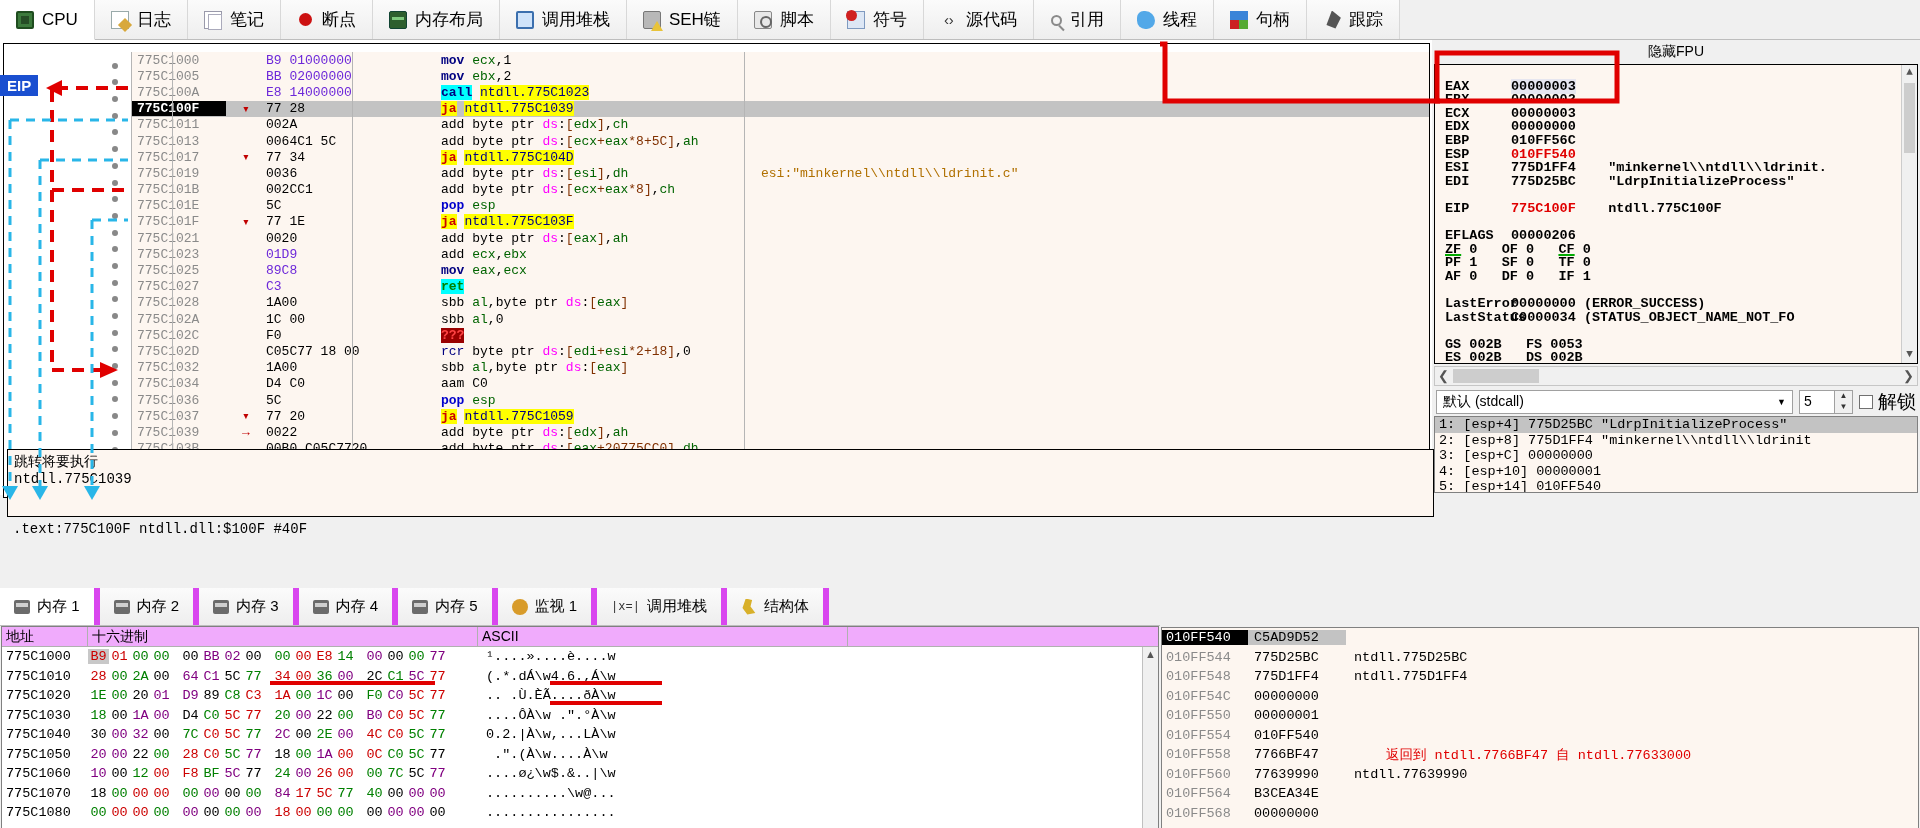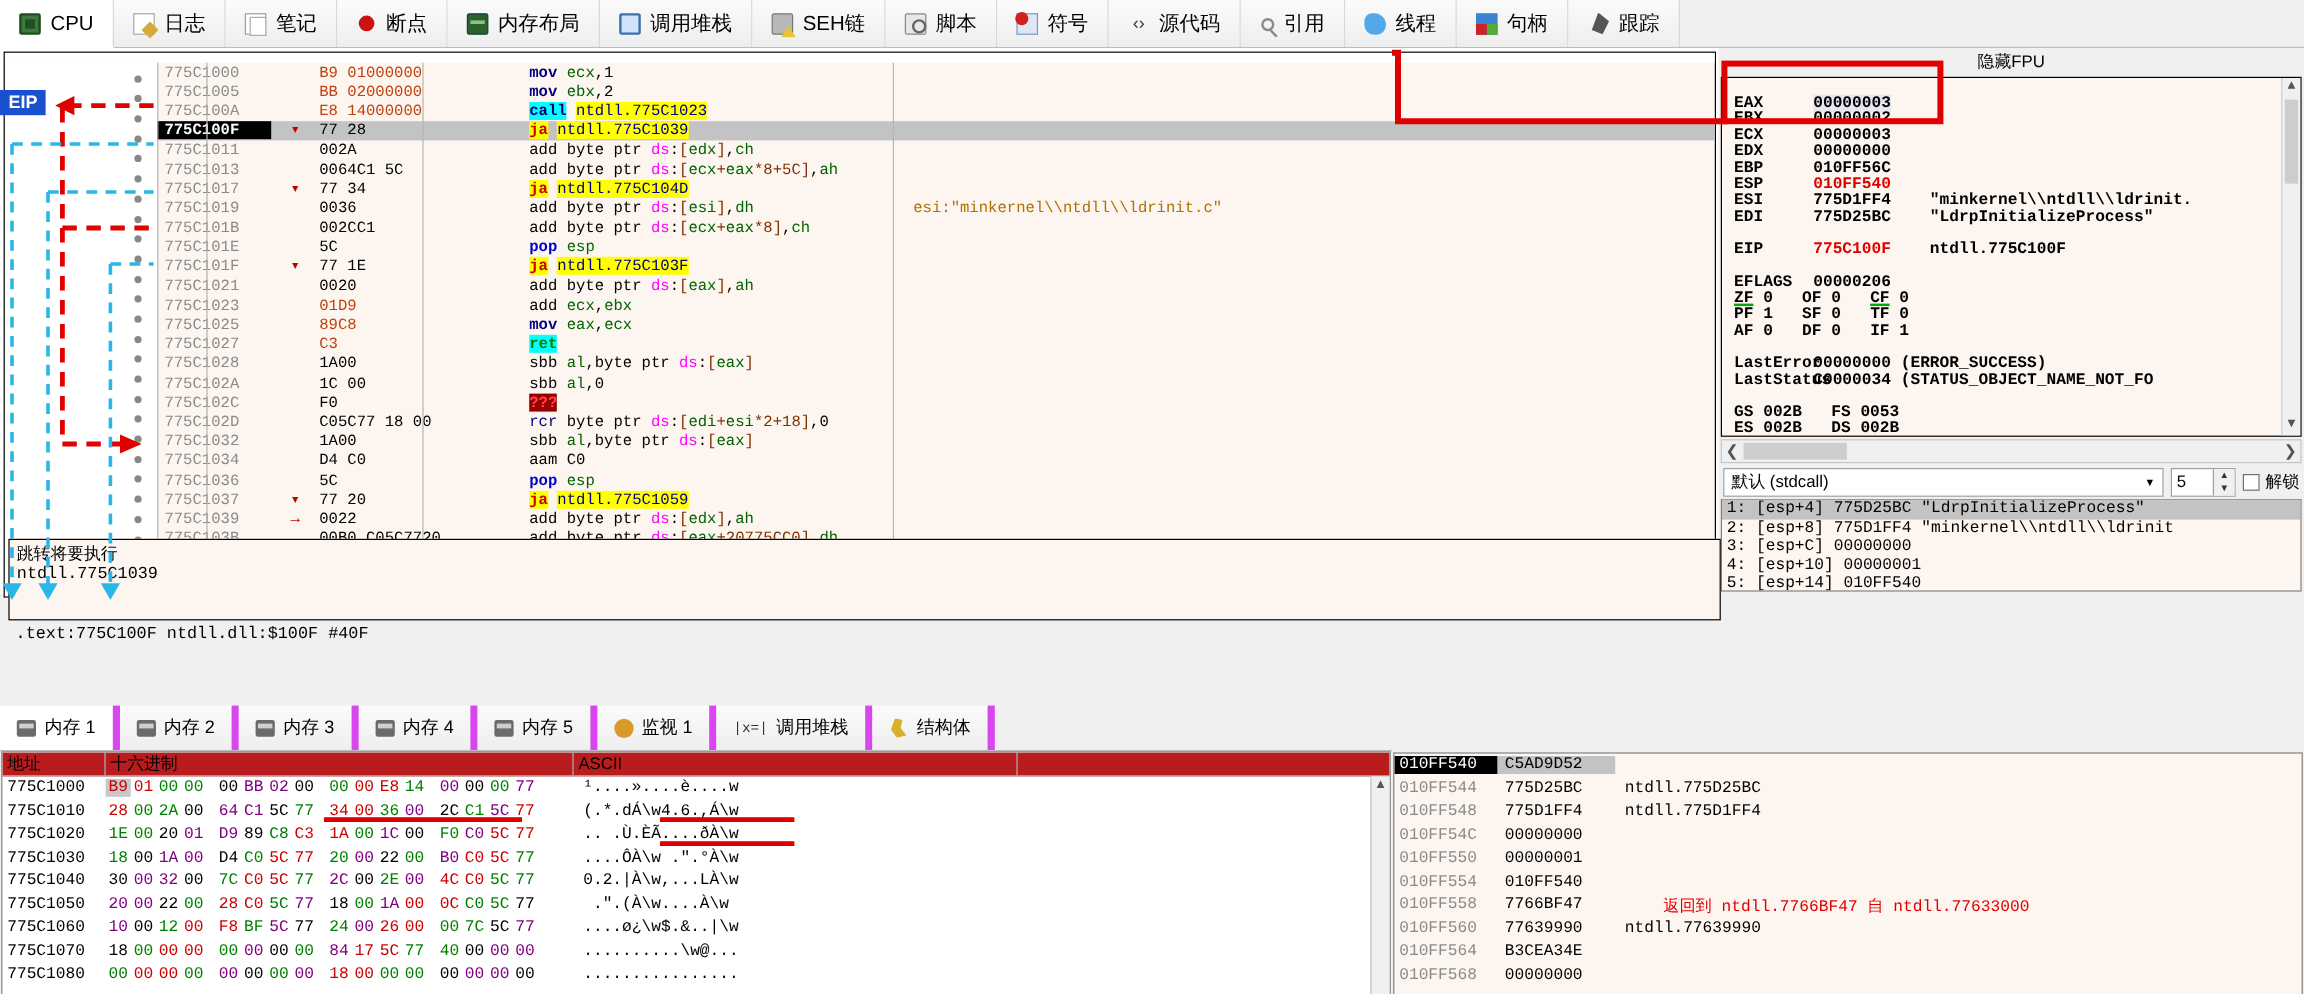--- a/index.html
+++ b/index.html
@@ -84,21 +84,21 @@
   .drow {
     display:flex; align-items:center; height:16.2px; font-size:13px;
     font-family:"Liberation Mono", monospace; white-space:pre;
   }
   .drow.sel { background:#c3c3c3; }
   .c-addr { width:95px; padding-left:6px; color:#8a8a8a; }
   .drow.sel .c-addr { background:#000; color:#fff; font-weight:bold; }
   .c-jmp { width:40px; text-align:center; color:#c00000; font-weight:bold;}
   .c-bytes{ width:175px; }
   .c-asm { width:320px; }
-  .byr { color:#c2410c; }
+  .byr { color:#6d28d9; }
   .byk { color:#000000; }
   .mn-mov { color:#000080; font-weight:bold;}
   .mn-add { color:#000000; }
   .mn-pop { color:#0000cc; font-weight:bold;text-align:center;}
   .mn-sbb { color:#000000; }
   .mn-rcr { color:#000080; }
   .mn-aam { color:#000000; }
   .hl-call { background:#00ffff; color:#000080; font-weight:bold;}
   .hl-ja { background:#ffff00; color:#cc0000; font-weight:bold;}
   .hl-tgt { background:#ffff00; color:#000080; }
@@ -148,21 +148,21 @@
   #hscroll .ra { position:absolute; right:3px; top:1px; color:#555; font-size:13px;}
   #callconv { display:flex; align-items:center; gap:6px; padding:2px 4px; height:28px;}
   #cc-select {
     flex:1; height:24px; border:1px solid #a0a0a0; background:#fff; font-size:14px;
     display:flex; align-items:center; justify-content:space-between; padding:0 6px;
   }
   #cc-spin { width:54px; height:24px; border:1px solid #a0a0a0; background:#fff; display:flex; font-size:14px;}
   #cc-spin .v { flex:1; padding:2px 4px;}
   #cc-spin .ar { width:18px; background:#f0f0f0; border-left:1px solid #a0a0a0; display:flex;flex-direction:column;}
   #cc-spin .ar div { flex:1; text-align:center; font-size:8px; line-height:10px; color:#333;}
-  #cc-lock { display:flex; align-items:center; gap:5px; font-size:14px;}
+  #cc-lock { display:flex; align-items:center; gap:5px; font-size:19px;}
   .cbx { width:14px;height:14px;border:1px solid #707070;background:#fff;}
   #argbox {
     flex:1; border:1px solid #808080; background:#fdf6f0; margin:0 2px 2px 2px;
     font-family:"Liberation Mono", monospace; font-size:13.5px; position:relative; overflow:hidden;
   }
   .aline { height:15.5px; white-space:pre; padding-left:4px;}
   .aline.sel { background:#c3c3c3; }
 
   
   #bottom { display:flex; height:333px; width:1920px; }
@@ -171,21 +171,21 @@
   .dtab { display:flex;align-items:center;gap:7px;padding:0 14px;font-size:15px;border-right:6px solid #d946ef;
           background:linear-gradient(#fbfbfb,#eeeeee); white-space:nowrap;}
   .dtab.active { background:#fff; }
   .ic-dmp { width:16px;height:14px;background:#6b6b6b;border-radius:2px;position:relative;flex:none;}
   .ic-dmp:after{content:"";position:absolute;left:2px;top:3px;right:2px;height:4px;background:#cfcfcf;}
   .ic-watch { width:16px;height:16px;border-radius:50%;background:#d89b2a;flex:none;}
   .ic-lv { font-family:"Liberation Mono",monospace; font-size:12px; color:#333;}
   .ic-struct { width:16px;height:16px;background:#d8b02a;flex:none;clip-path:polygon(30% 0,70% 10%,60% 50%,90% 90%,40% 100%,10% 60%);}
 
   #dump-grid { flex:1; border:1px solid #808080; margin:0 1px 1px 1px; background:#fff; display:flex; flex-direction:column; overflow:hidden;}
-  #dump-hdr { display:flex; height:20px; background:#b91c1c; border-bottom:1px solid #b0b0b0; font-size:14px;}
+  #dump-hdr { display:flex; height:20px; background:#f0abfc; border-bottom:1px solid #b0b0b0; font-size:14px;}
   .dh { border-right:1px solid #b0b0b0; padding:1px 4px; }
   #dump-rows { flex:1; font-family:"Liberation Mono", monospace; font-size:13.5px; position:relative;}
   .mrow { display:flex; height:19.5px; white-space:pre; align-items:center;}
   .m-addr { width:86px; padding-left:4px; color:#000; }
   .m-hex { width:390px; position:relative;}
   .m-asc { padding-left:8px; color:#000;}
   .hb { display:inline-block; width:21px; text-align:center;}
   .hsep { display:inline-block; width:8px;}
   .cr { color:#cc0000;} .cg{color:#008000;} .cp{color:#800080;} .ck{color:#000;}
   .selbyte { background:#c8c8c8; }

